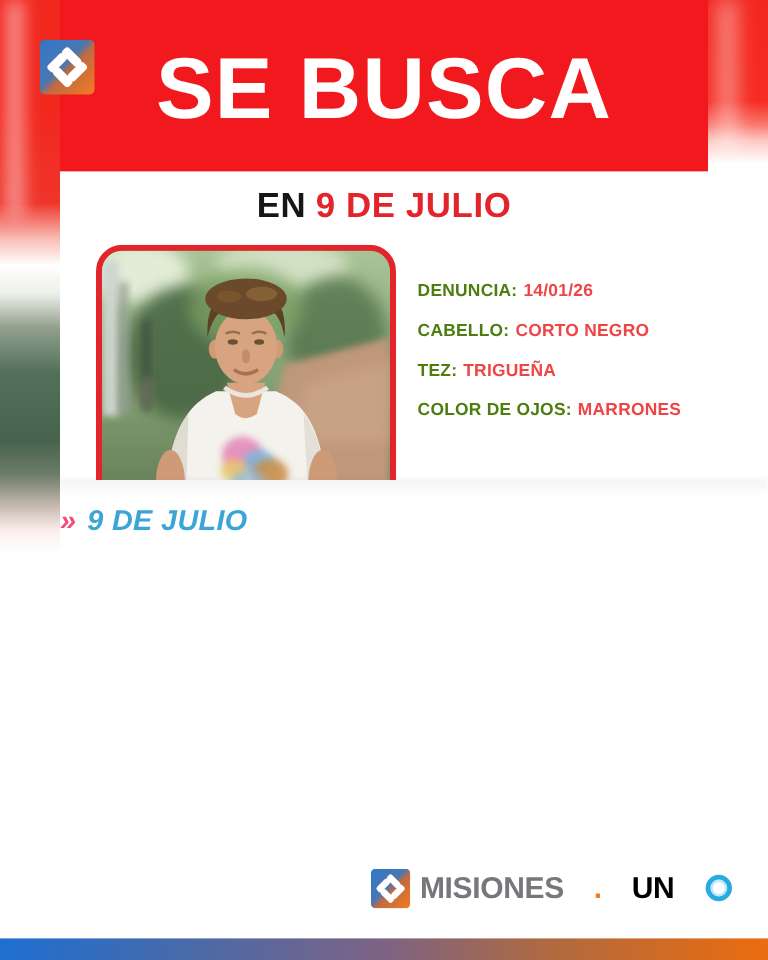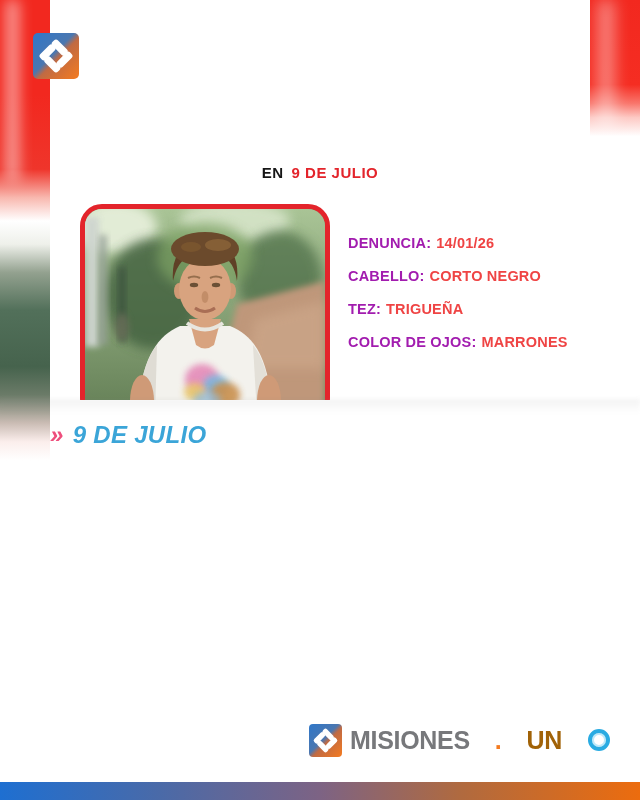--- a/index.html
+++ b/index.html
@@ -35,42 +35,42 @@
     display:flex;align-items:center;justify-content:center;
   }
   .banner .title{
     color:#ffffff;font-size:72px;font-weight:900;letter-spacing:1px;line-height:1;
     padding-top:4px;
   }
   
   .strip{
     position:absolute;left:50px;top:143px;width:540px;height:58px;background:#ffffff;
     display:flex;align-items:center;justify-content:center;gap:8px;
-    font-size:15px;font-weight:900;letter-spacing:.5px;
+    font-size:29px;font-weight:900;letter-spacing:.5px;
   }
   .strip .prefix{color:#161616;}
   .strip .loc{color:#e3242b;}
   
   .logo-sq{position:absolute;border-radius:5px;overflow:hidden;}
   .logo-sq.top{left:33px;top:33px;width:46px;height:46px;}
   .logo-sq svg{display:block;width:100%;height:100%;}
   
   .photo-clip{position:absolute;left:80px;top:204px;width:250px;height:196px;overflow:hidden;}
   .photo-frame{
     box-sizing:border-box;width:250px;height:216px;border:5px solid #e3242b;
     border-radius:22px;overflow:hidden;background:#7a9b6e;
   }
   .photo-frame svg{display:block;}
   
   .details{position:absolute;left:348px;top:233px;width:240px;}
   .detail-row{
     height:20px;line-height:20px;margin-bottom:13px;
     font-size:14.5px;font-weight:800;letter-spacing:.2px;white-space:nowrap;
   }
-  .detail-row .dl{color:#a21caf;margin-right:5px;}
+  .detail-row .dl{color:#4d7c0f;margin-right:5px;}
   .detail-row .dv{color:#ef4444;}
   
   .ghost{
     position:absolute;left:0;top:399px;width:640px;height:14px;
     background:linear-gradient(to bottom,rgba(130,130,130,.10),rgba(255,255,255,0));
     filter:blur(2px);
   }
   
   .kicker{
     position:absolute;left:50px;top:421px;height:28px;line-height:28px;
@@ -87,40 +87,43 @@
     position:absolute;top:722px;right:30px;height:36px;
     display:flex;align-items:center;gap:8px;
   }
   .logo-sq.small{position:relative;width:33px;height:33px;border-radius:4px;flex:0 0 auto;}
   .brand-word{
     display:flex;align-items:center;font-size:25px;font-weight:900;letter-spacing:-.3px;
     line-height:33px;white-space:nowrap;gap:24px;
   }
   .brand-word .w1{color:#77787b;}
   .brand-word .dot{color:#f47b20;margin:0 1px;}
-  .brand-word .w2{color:#a16207;}
+  .brand-word .w2{color:#000000;}
   .ring{
     box-sizing:border-box;display:inline-block;width:22px;height:22px;margin-left:2px;
     border:4px solid #29abe2;border-radius:50%;
     box-shadow:inset 0 0 0 2px #bfe9f9;
   }
   
   .bottom-bar{
     position:absolute;left:0;top:782px;width:640px;height:18px;
     background:linear-gradient(90deg,#1e6fd1 0%,#4a6aa8 25%,#7d6384 50%,#b06a3f 72%,#ec6c0e 100%);
   }
 </style>
 </head>
 <body>
 
 <div class="canvas">
 
   <div class="band left"></div>
   <div class="band right"></div>
 
+  <div class="banner">
+    <div class="title">SE BUSCA</div>
+  </div>
 
   <div class="strip">
     <span class="prefix">EN</span>
     <span class="loc">9 DE JULIO</span>
   </div>
 
   <div class="logo-sq top">
     <svg viewBox="0 0 48 48" aria-hidden="true">
       <defs>
         <linearGradient id="lg1" x1="0" y1="0" x2="1" y2="1">

